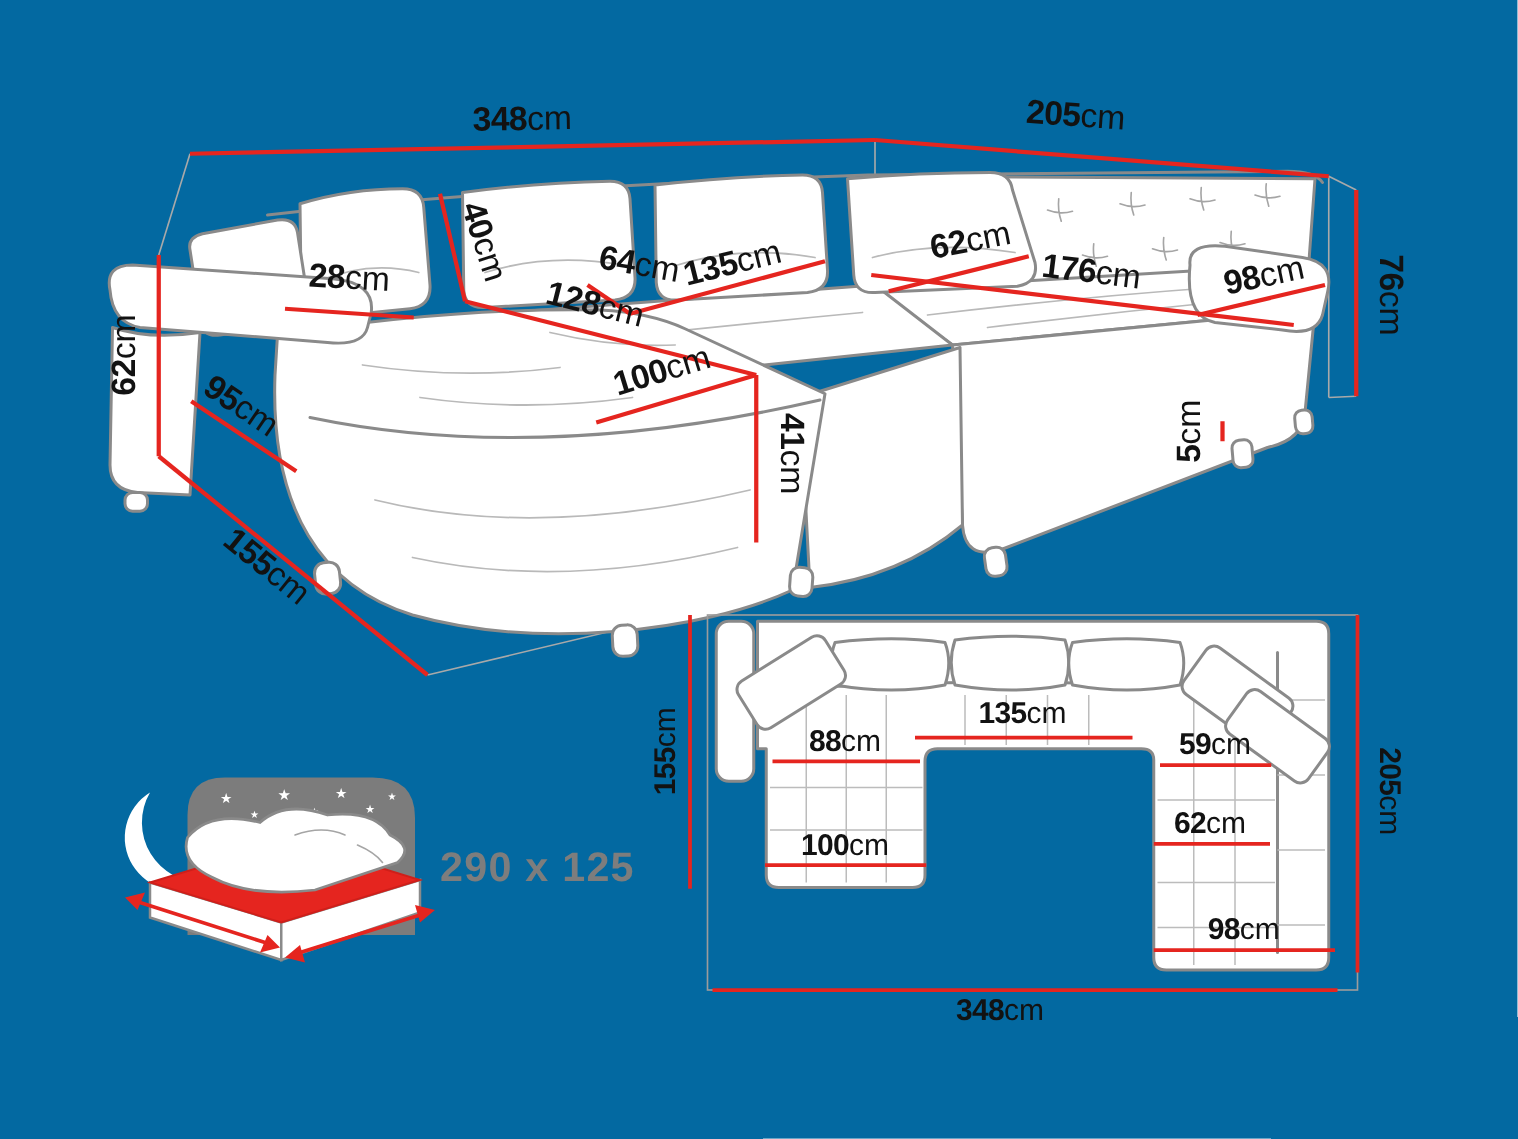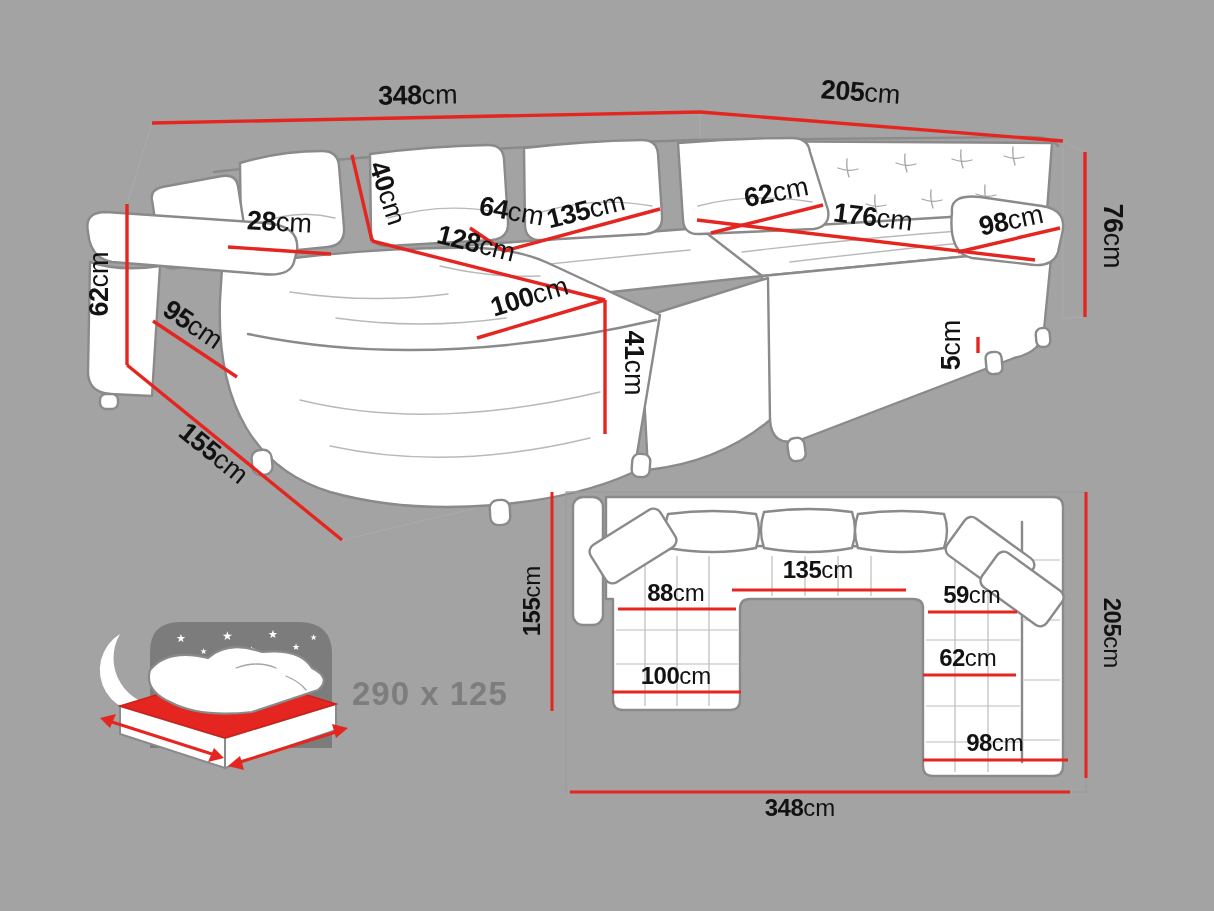--- a/index.html
+++ b/index.html
@@ -1,16 +1,16 @@
 <!DOCTYPE html>
 <html><head>
 <meta charset="utf-8">
 <style>
   html,body{margin:0;padding:0;background:#ffffff;}
-  #stage{position:relative;width:1214px;height:911px;background:#a3a3a3;overflow:hidden;
+  #stage{position:relative;width:1214px;height:911px;background:#0369a1;overflow:hidden;
          font-family:"Liberation Sans", sans-serif;}
   svg{display:block}
   .sofa-line{fill:none;stroke:#8a8a8a;stroke-width:2.4;stroke-linecap:round;stroke-linejoin:round;}
   .sofa-fill{fill:#ffffff;stroke:#8a8a8a;stroke-width:2.4;stroke-linecap:round;stroke-linejoin:round;}
   .tuft{fill:none;stroke:#b9b9b9;stroke-width:1.4;stroke-linecap:round;}
   .tuft2{fill:none;stroke:#a5a5a5;stroke-width:1.3;stroke-linecap:round;}
   .construct{fill:none;stroke:#a9a9a9;stroke-width:1.3;}
   .dim{fill:none;stroke:#e5251f;stroke-width:3.4;stroke-linecap:butt;}
   .dim-thin{fill:none;stroke:#e5251f;stroke-width:3;stroke-linecap:butt;}
   .lbl{fill:#121212;}

